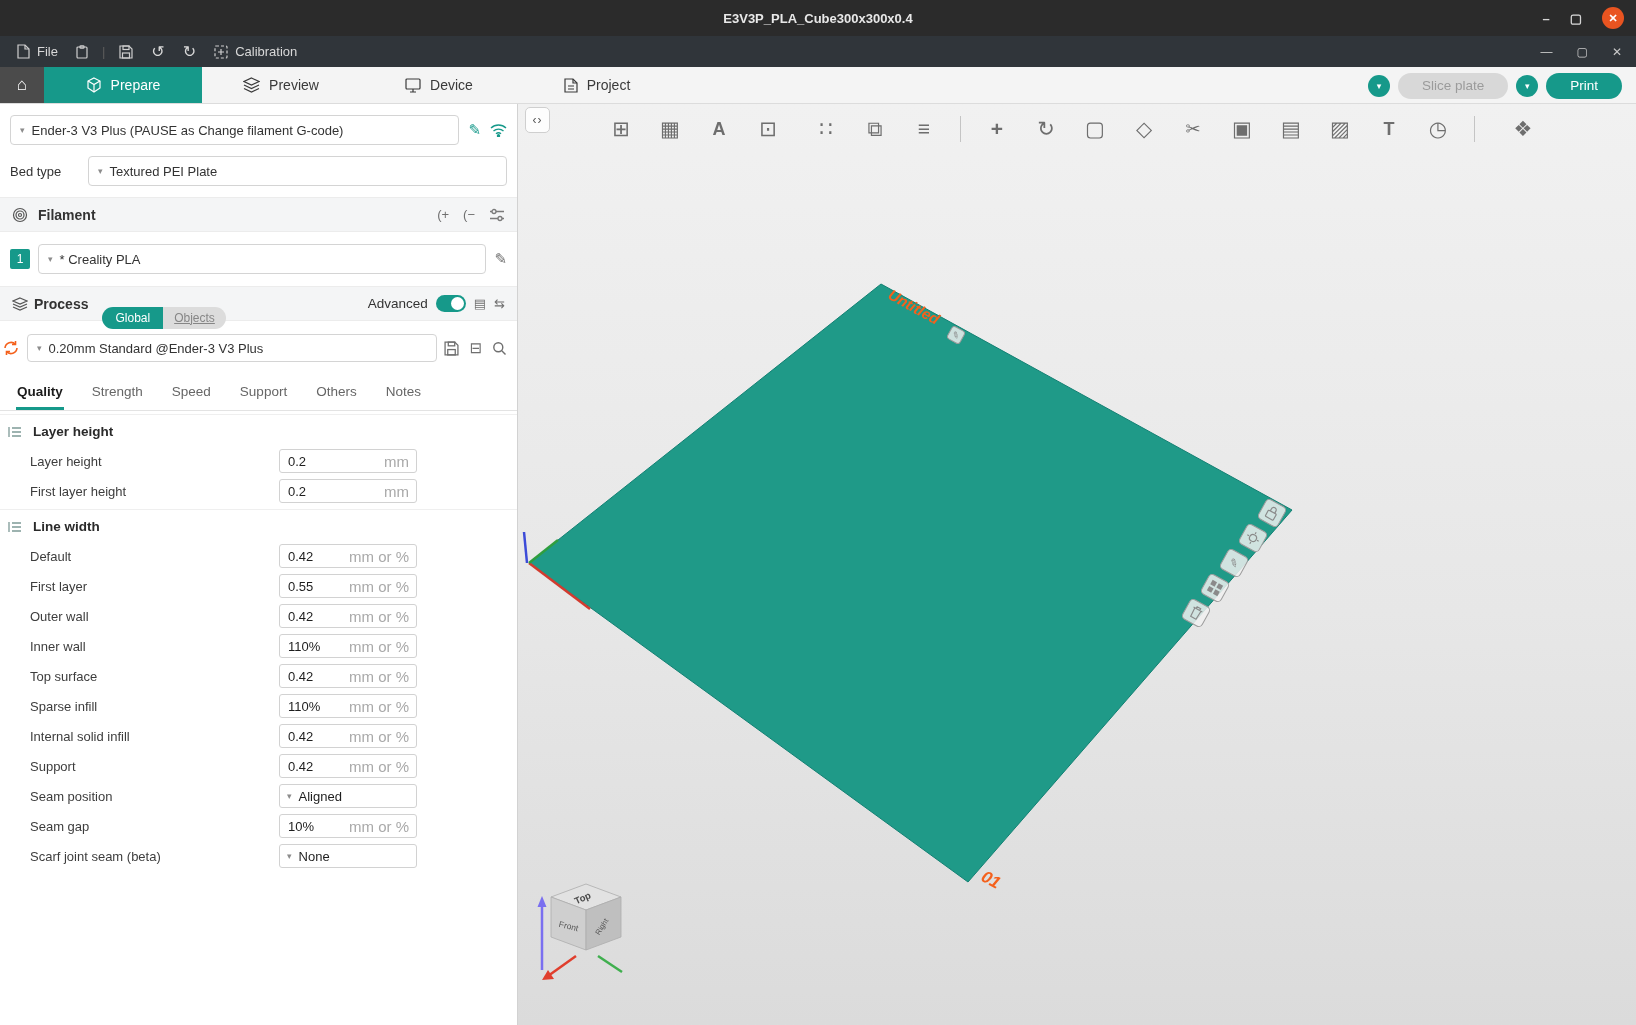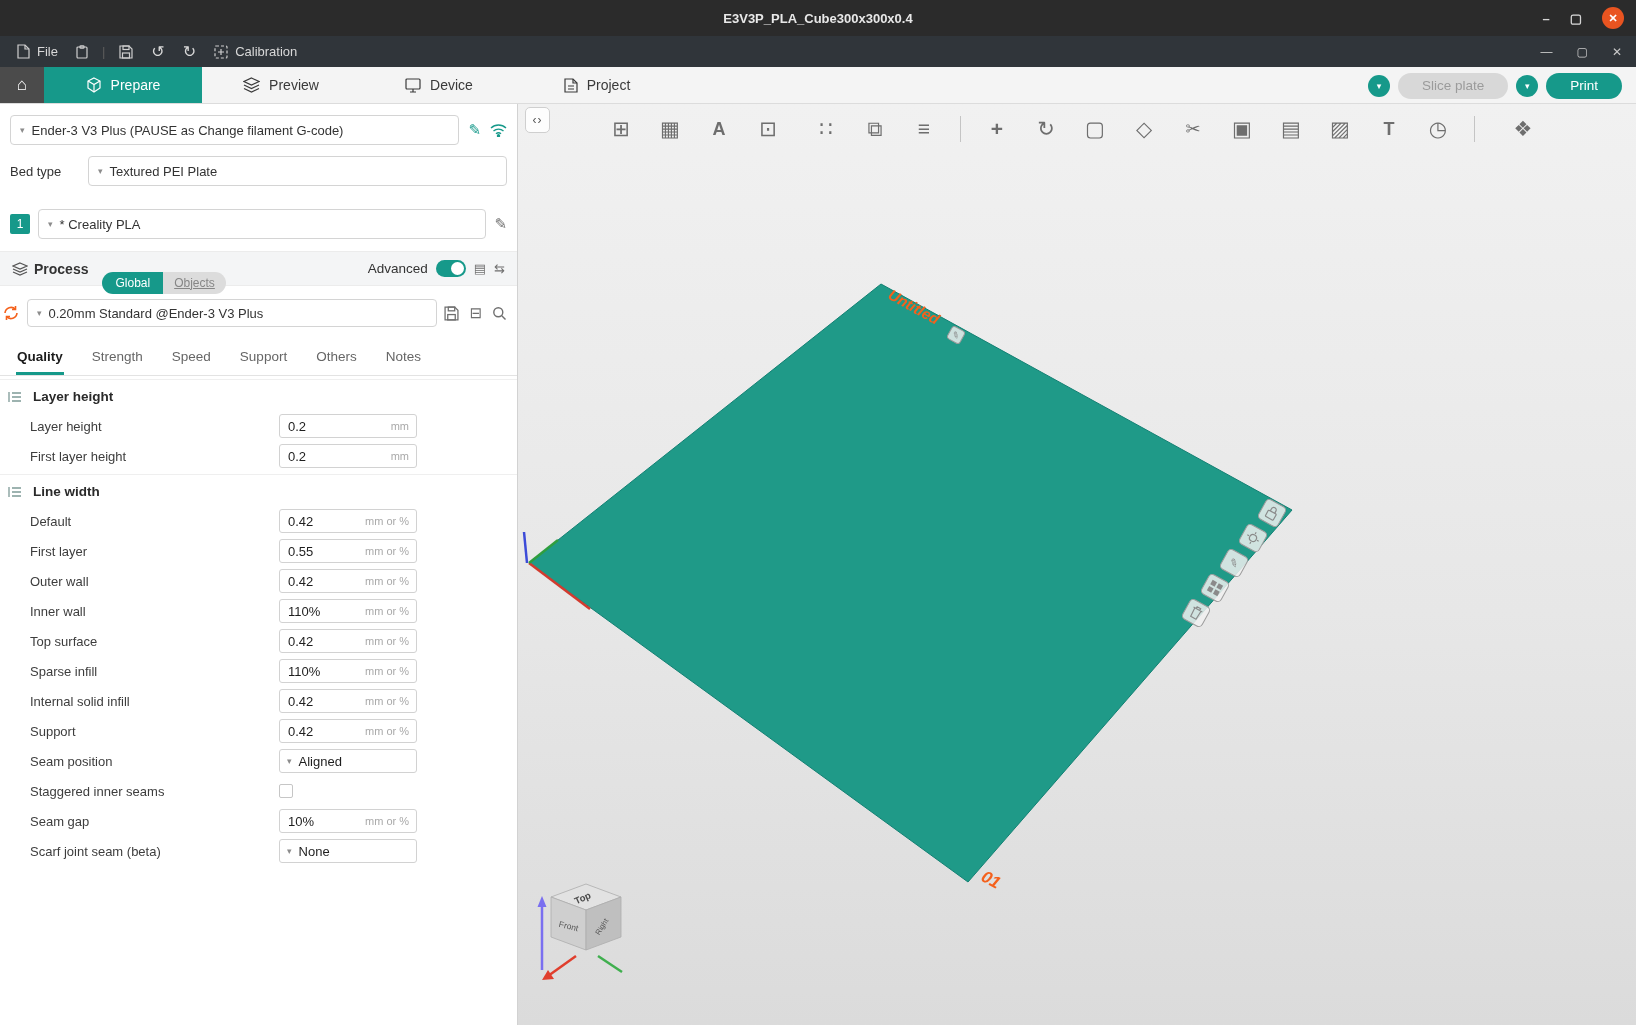--- a/index.html
+++ b/index.html
@@ -74,21 +74,21 @@
   .ptab.active { color:#1c1c1c; font-weight:bold; border-bottom-color:var(--accent); }
 
   .group-head { display:flex; align-items:center; gap:11px; padding:9px 10px 7px 8px; font-size:13.5px; font-weight:bold;
     color:#2a2a2a; border-top:1px solid #efefef; margin-top:3px; }
   .group-head:first-of-type { border-top:none; }
   .setting-row { display:flex; align-items:center; height:30px; padding-left:30px; }
   .s-label { flex:0 0 249px; font-size:13px; color:#3d3d3d; }
   .ctrl-input { position:relative; width:138px; height:24px; border:1px solid #d2d2d2; border-radius:3px; background:#fff; flex:0 0 auto; }
   .ctrl-input input { position:absolute; left:0; top:0; width:92px; height:100%; border:none; outline:none; background:transparent;
     padding:0 0 0 8px; font-size:13px; color:#1e1e1e; font-family:inherit; }
-  .unit { position:absolute; right:7px; top:50%; transform:translateY(-50%); font-size:11px; color:#a9a9a9; }
+  .unit { position:absolute; right:7px; top:50%; transform:translateY(-50%); font-size:15px; color:#a9a9a9; }
   .ctrl-select { width:138px; height:24px; border:1px solid #d2d2d2; border-radius:3px; background:#fff; display:flex;
     align-items:center; gap:7px; padding:0 7px; font-size:13px; color:#1e1e1e; flex:0 0 auto; }
   .ctrl-check { width:14px; height:14px; border:1px solid #c6c6c6; border-radius:2px; background:#fff; flex:0 0 auto; }
 
   
   .collapse-handle { position:absolute; left:7px; top:3px; width:25px; height:26px; background:#fdfdfd; border:1px solid #cfcfcf;
     border-radius:5px; display:flex; align-items:center; justify-content:center; color:#555; font-size:12px; z-index:5; letter-spacing:1px; }
   .vtoolbar { position:absolute; top:8px; left:86px; display:flex; align-items:center; gap:15px; color:#6e6e6e; z-index:4; }
   .vicon { width:34px; height:34px; display:flex; align-items:center; justify-content:center; font-size:21px; }
   .vicon.small { font-size:18px; }
@@ -221,20 +221,41 @@
     </div>
 
     <div class="bed-row">
       <span class="bed-label">Bed type</span>
       <div class="select">
         <span class="chev">▾</span>
         <span>Textured PEI Plate</span>
       </div>
     </div>
 
+    <div class="section-head bordered-top">
+      <span>
+          <svg width="16" height="16" viewBox="0 0 16 16" fill="none" stroke="#555" stroke-width="1.2">
+            <circle cx="8" cy="8" r="6.5"></circle>
+            <circle cx="8" cy="8" r="4"></circle>
+            <circle cx="8" cy="8" r="1.5"></circle>
+          </svg>
+        </span>
+      <span>Filament</span>
+      <span class="right">
+        <span class="mini">(+</span>
+        <span class="mini">(−</span>
+        <span>
+            <svg width="16" height="14" viewBox="0 0 16 14" fill="none" stroke="#7a7a7a" stroke-width="1.3">
+              <path d="M1 3.5 h14 M1 10.5 h14"></path>
+              <circle cx="5" cy="3.5" r="2" fill="#f4f5f6"></circle>
+              <circle cx="11" cy="10.5" r="2" fill="#f4f5f6"></circle>
+            </svg>
+          </span>
+      </span>
+    </div>
 
     <div class="filament-row">
       <span class="fil-index">1</span>
       <div class="select">
         <span class="chev">▾</span>
         <span>* Creality  PLA</span>
       </div>
       <span class="icon-teal" style="color:#6f6f6f">✎</span>
     </div>
 
@@ -386,24 +407,20 @@
         <span class="unit">mm or %</span>
       </div>
     </div>
 
     <div class="setting-row">
       <div class="s-label">Seam position</div>
       <div class="ctrl-select">
         <span class="chev">▾</span>
         <span>Aligned</span>
       </div>
-    </div>
-    <div class="setting-row">
-      <div class="s-label">Staggered inner seams</div>
-      <div class="ctrl-check"></div>
     </div>
     <div class="setting-row">
       <div class="s-label">Seam gap</div>
       <div class="ctrl-input">
         <input value="10%" style="">
         <span class="unit">mm or %</span>
       </div>
     </div>
     <div class="setting-row">
       <div class="s-label">Scarf joint seam (beta)</div>

